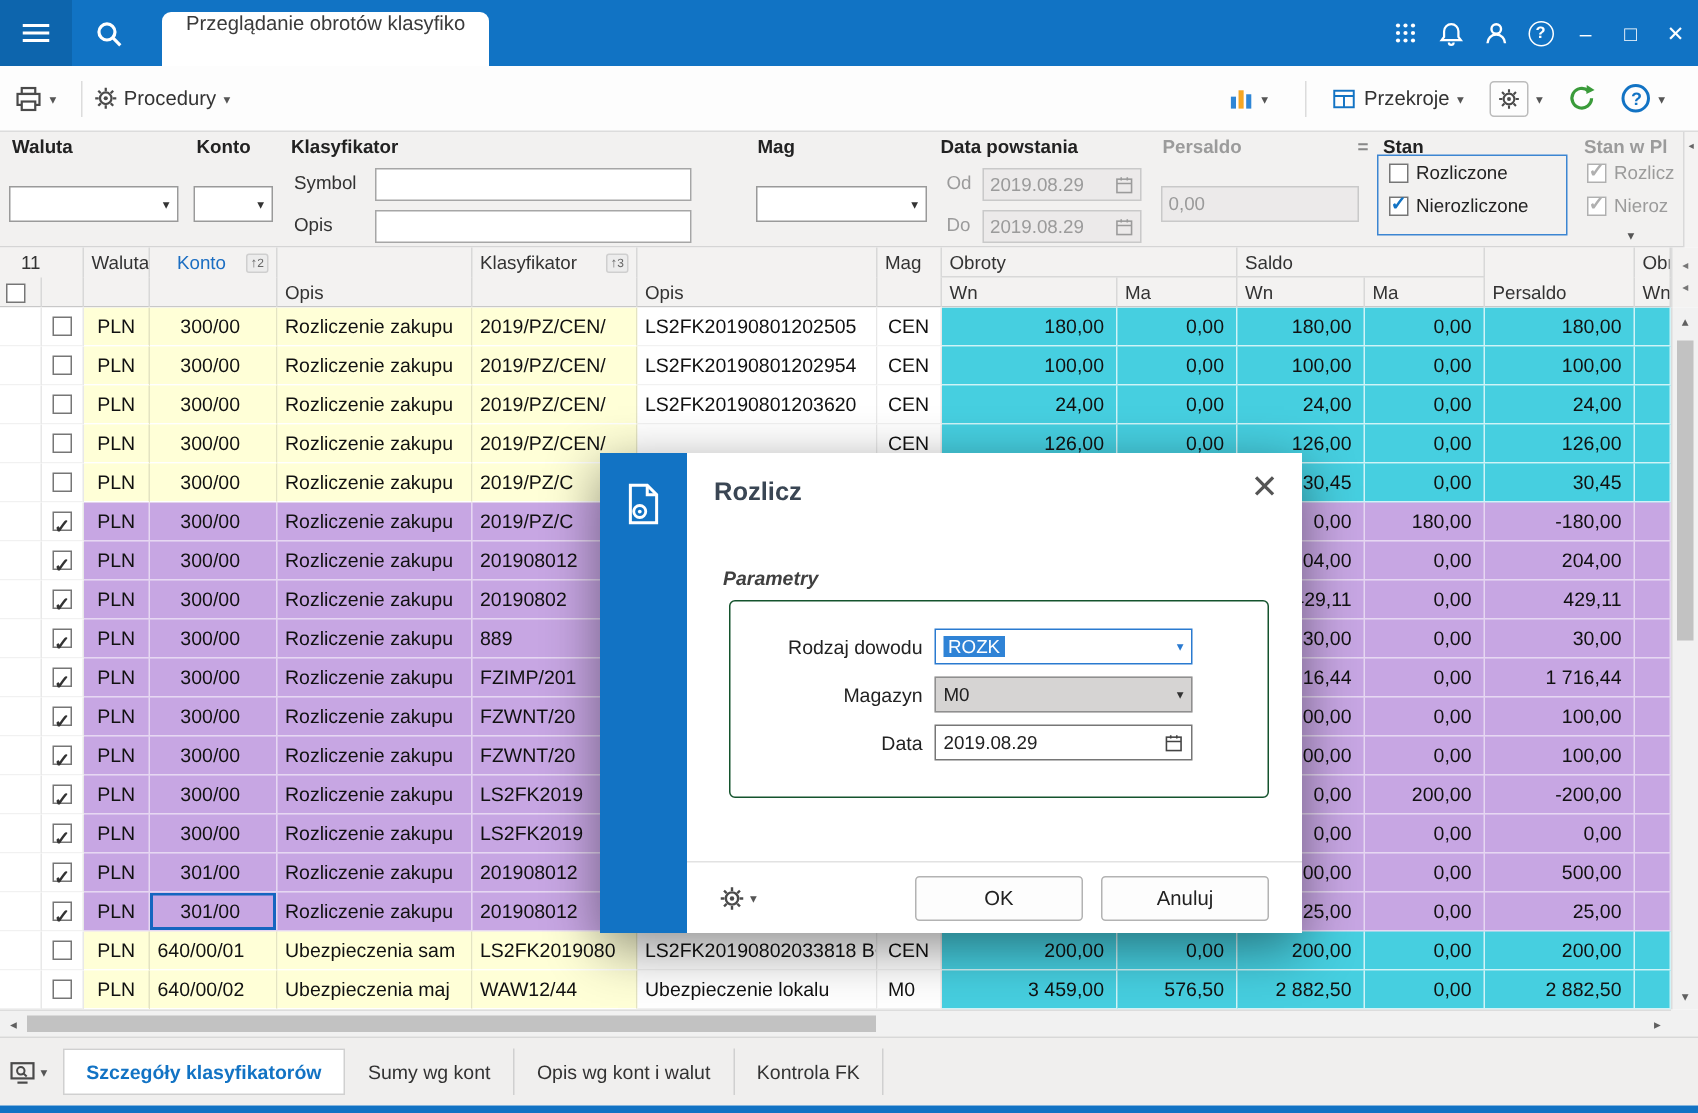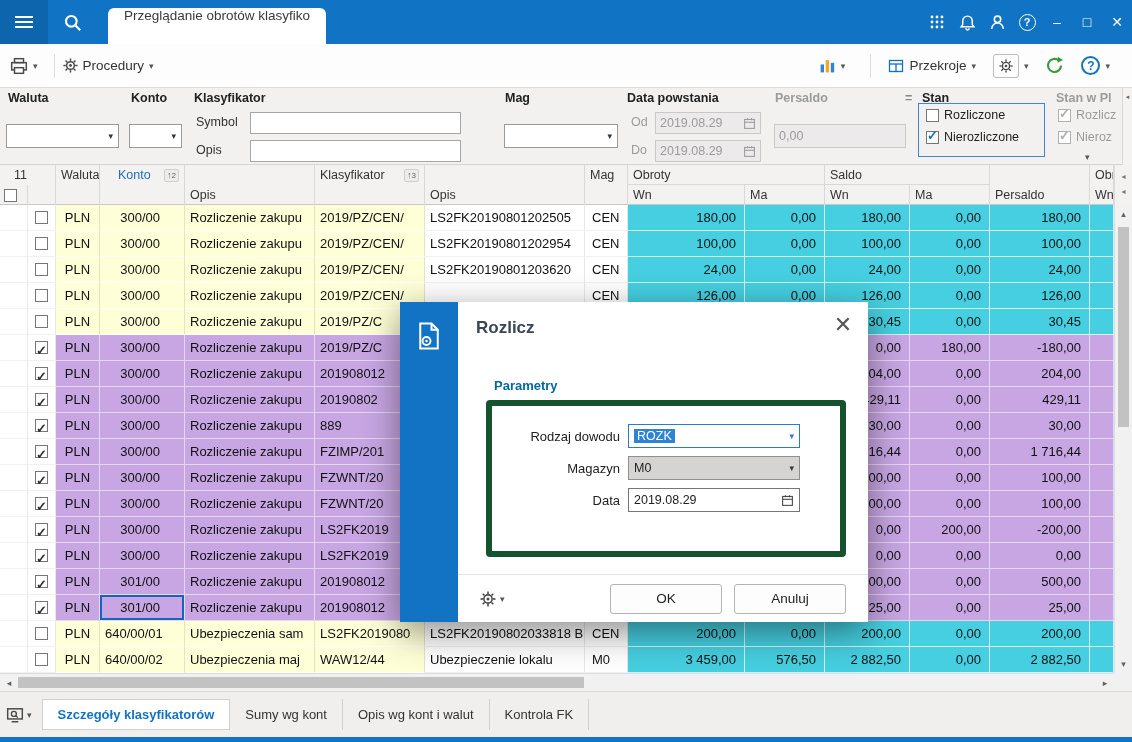--- a/index.html
+++ b/index.html
@@ -101,22 +101,22 @@
   .btab.first { border-left:1px solid #d0d0d0; }
   .btab.active { background:#fff; color:#1273c4; font-weight:bold; border:1px solid #d0d0d0; }
   #bottomline { position:absolute; left:0; top:737px; width:1132px; height:5px; background:#1273c4; }
 
   
   #dialog { position:absolute; left:400px; top:302px; width:468px; height:320px; background:#fff; box-shadow:0 10px 34px rgba(0,0,0,.45); display:flex; z-index:50; }
   .dlg-stripe { width:58px; background:#1273c4; flex:none; display:flex; justify-content:center; padding-top:18px; }
   .dlg-main { flex:1; position:relative; }
   .dlg-title { position:absolute; left:18px; top:16px; font-size:17px; font-weight:bold; color:#3a4654; }
   .dlg-close { position:absolute; right:12px; top:10px; font-size:22px; color:#555; width:26px; height:26px; display:flex; align-items:center; justify-content:center; }
-  .dlg-params { position:absolute; left:36px; top:76px; font-size:13px; font-weight:bold; color:#0369a1; }
-  .dlg-box { position:absolute; left:28px; right:22px; top:98px; height:157px; border:6px solid #14532d; border-radius:4px; }
+  .dlg-params { position:absolute; left:24px; top:76px; font-size:13px; font-weight:bold; color:#404040;font-style:italic; }
+  .dlg-box { position:absolute; left:28px; right:22px; top:98px; height:132px; border:1px solid #14532d; border-radius:4px; }
   .drow { position:absolute; left:10px; right:12px; display:flex; align-items:center; }
   .dlabel { width:118px; text-align:right; margin-right:8px; font-size:13px; color:#222; flex:none; }
   .dcombo { position:static; width:172px; height:24px; flex:none; }
   .dcombo.focusc { border:1px solid #2a7ad0; }
   .dcombo .hl { background:#2f83d6; color:#fff; padding:0 3px; font-size:12.5px; }
   .dcombo.gray { background:#d6d4d3; border-color:#8f8f8f; }
   .dcombo .arr.blue { color:#2a7ad0; }
   .ddate { position:static; width:172px; height:24px; flex:none; background:#fff; border:1px solid #767676; display:flex; align-items:center; padding:0 5px; font-size:12.5px; color:#222; }
   .ddate .calic { margin-left:auto; color:#444; }
   .dlg-footer { position:absolute; left:0; right:0; bottom:0; height:48px; border-top:1px solid #e2e2e2; display:flex; align-items:center; padding:0 22px; gap:12px; }

